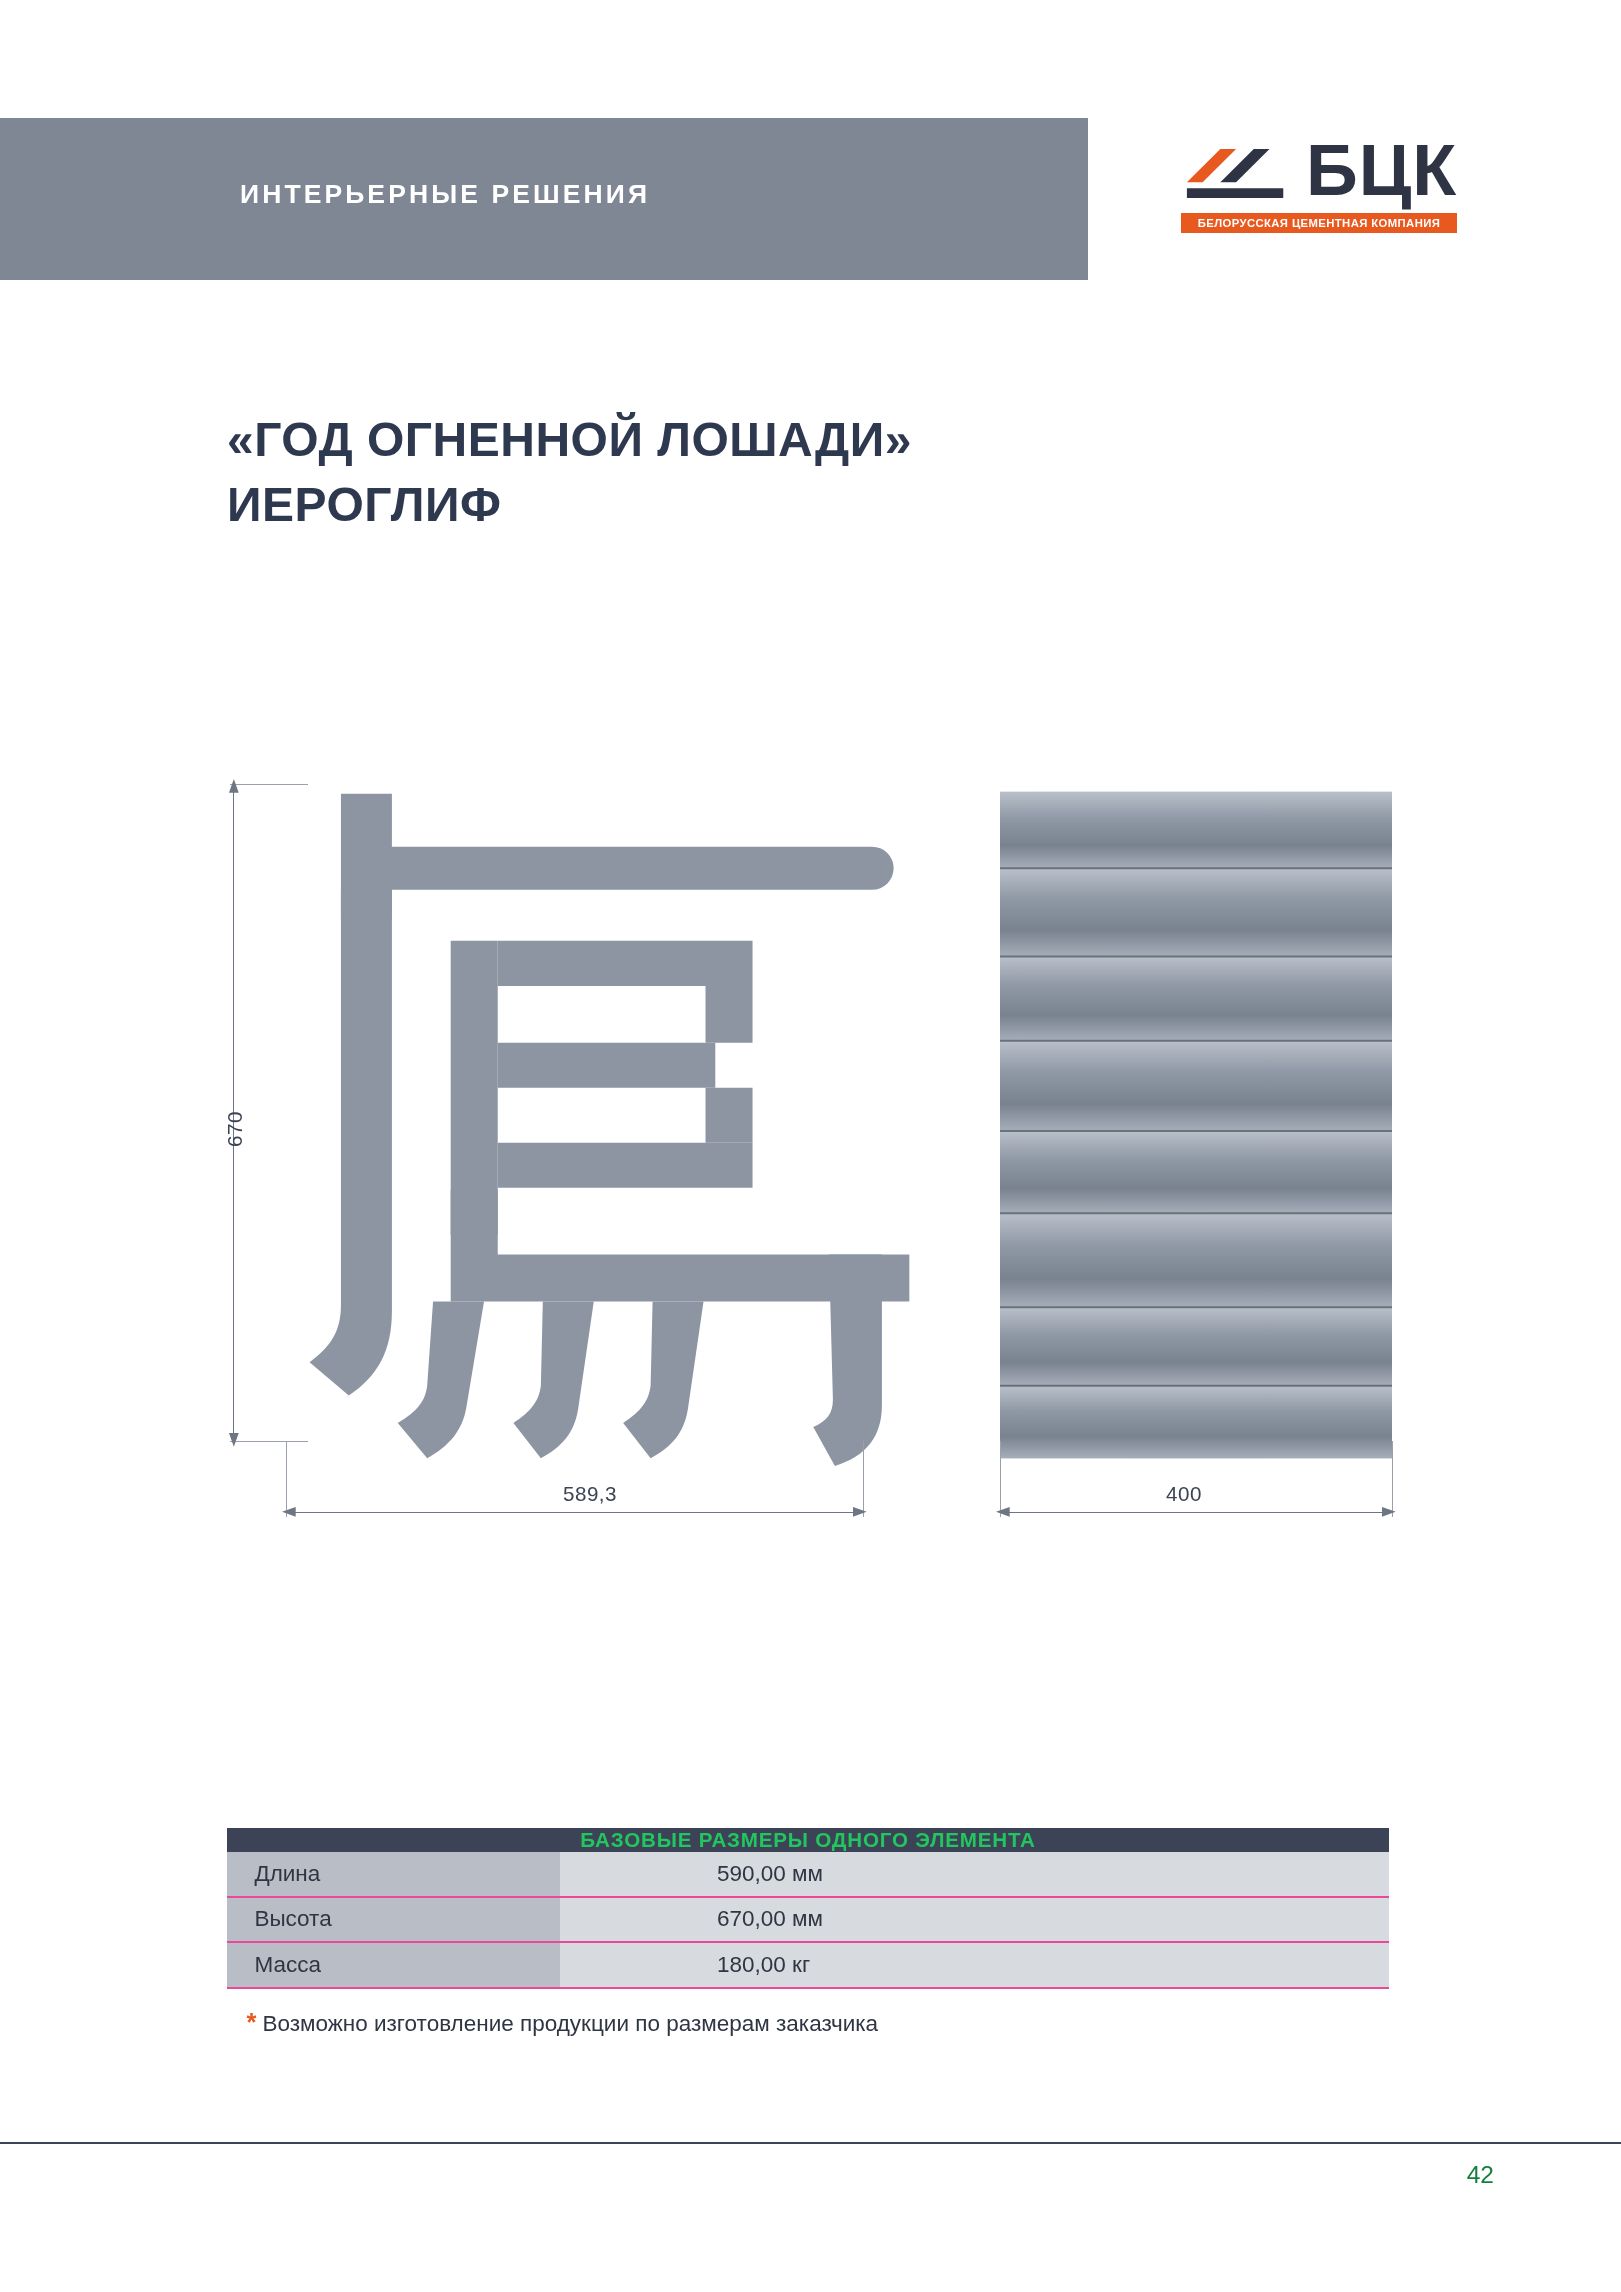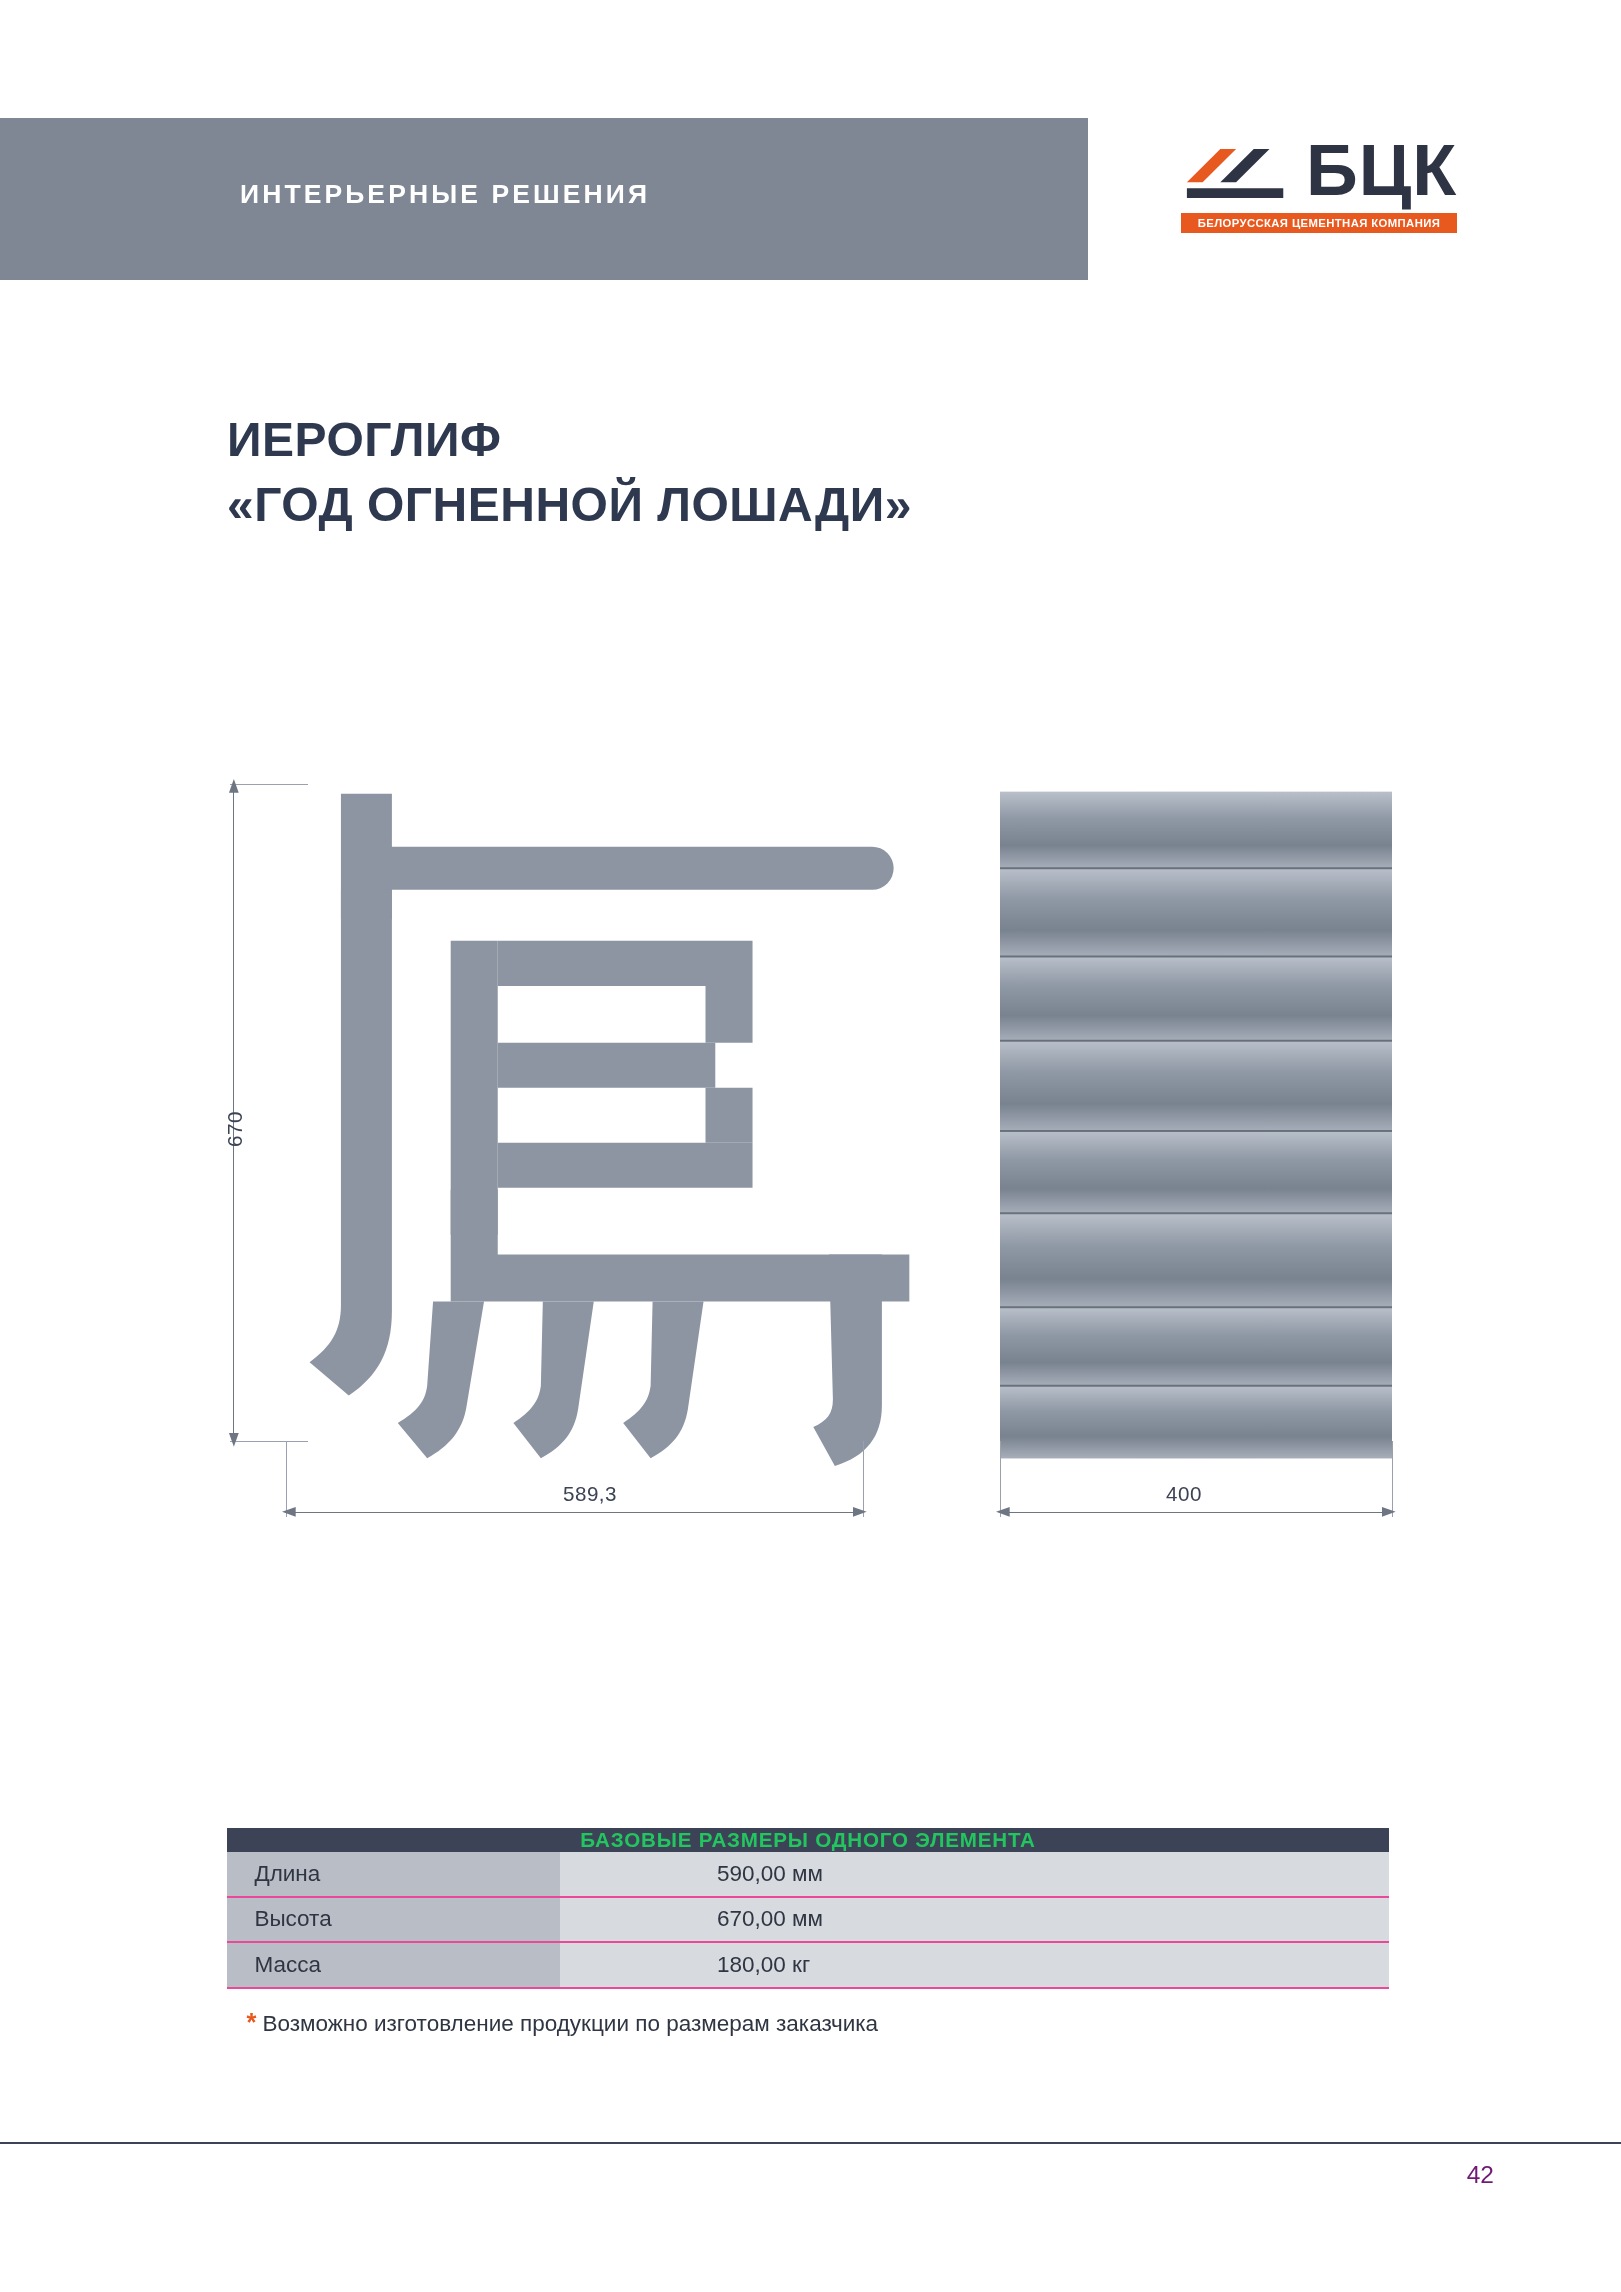--- a/index.html
+++ b/index.html
@@ -151,42 +151,42 @@
   .footer-rule {
     position: absolute;
     left: 0; top: 2142px;
     width: 1621px; height: 2px;
     background: #3c4356;
   }
   .page-number {
     position: absolute;
     right: 127px; top: 2161px;
     font-size: 24.5px;
-    color: #701a75;
+    color: #15803d;
   }
 </style>
 </head>
 <body>
 
 <div class="header-band"></div>
 <div class="header-title">ИНТЕРЬЕРНЫЕ РЕШЕНИЯ</div>
 
 <div class="logo">
   <svg class="logo-mark" viewBox="0 0 120 62">
     <path d="M6 40 L40 6 L56 6 L22 40 Z" fill="#e8591f"></path>
     <path d="M40 40 L74 6 L90 6 L56 40 Z" fill="#2e3443"></path>
     <path d="M6 46 L104 46 L104 56 L6 56 Z" fill="#2e3443"></path>
   </svg>
   <div class="logo-text">БЦК</div>
   <div class="logo-sub">БЕЛОРУССКАЯ ЦЕМЕНТНАЯ КОМПАНИЯ</div>
 </div>
 
 <div class="page-title">
+  <div>«ГОД ОГНЕННОЙ ЛОШАДИ»</div>
   <div>ИЕРОГЛИФ</div>
-  <div>«ГОД ОГНЕННОЙ ЛОШАДИ»</div>
 </div>
 
 <div class="drawing">
 
   <svg class="glyph-svg" width="647" height="686" viewBox="0 0 660 700">
     <g fill="#8d95a3">
 
       <path d="M58 10 h52 v54 h490 a22 22 0 0 1 0 44 h-490 v30 h-52 z"></path>
 
       <path d="M58 108 h52 v430 c0 40 -14 66 -44 86 l-40 -34 c22 -16 32 -32 32 -58 z"></path>

